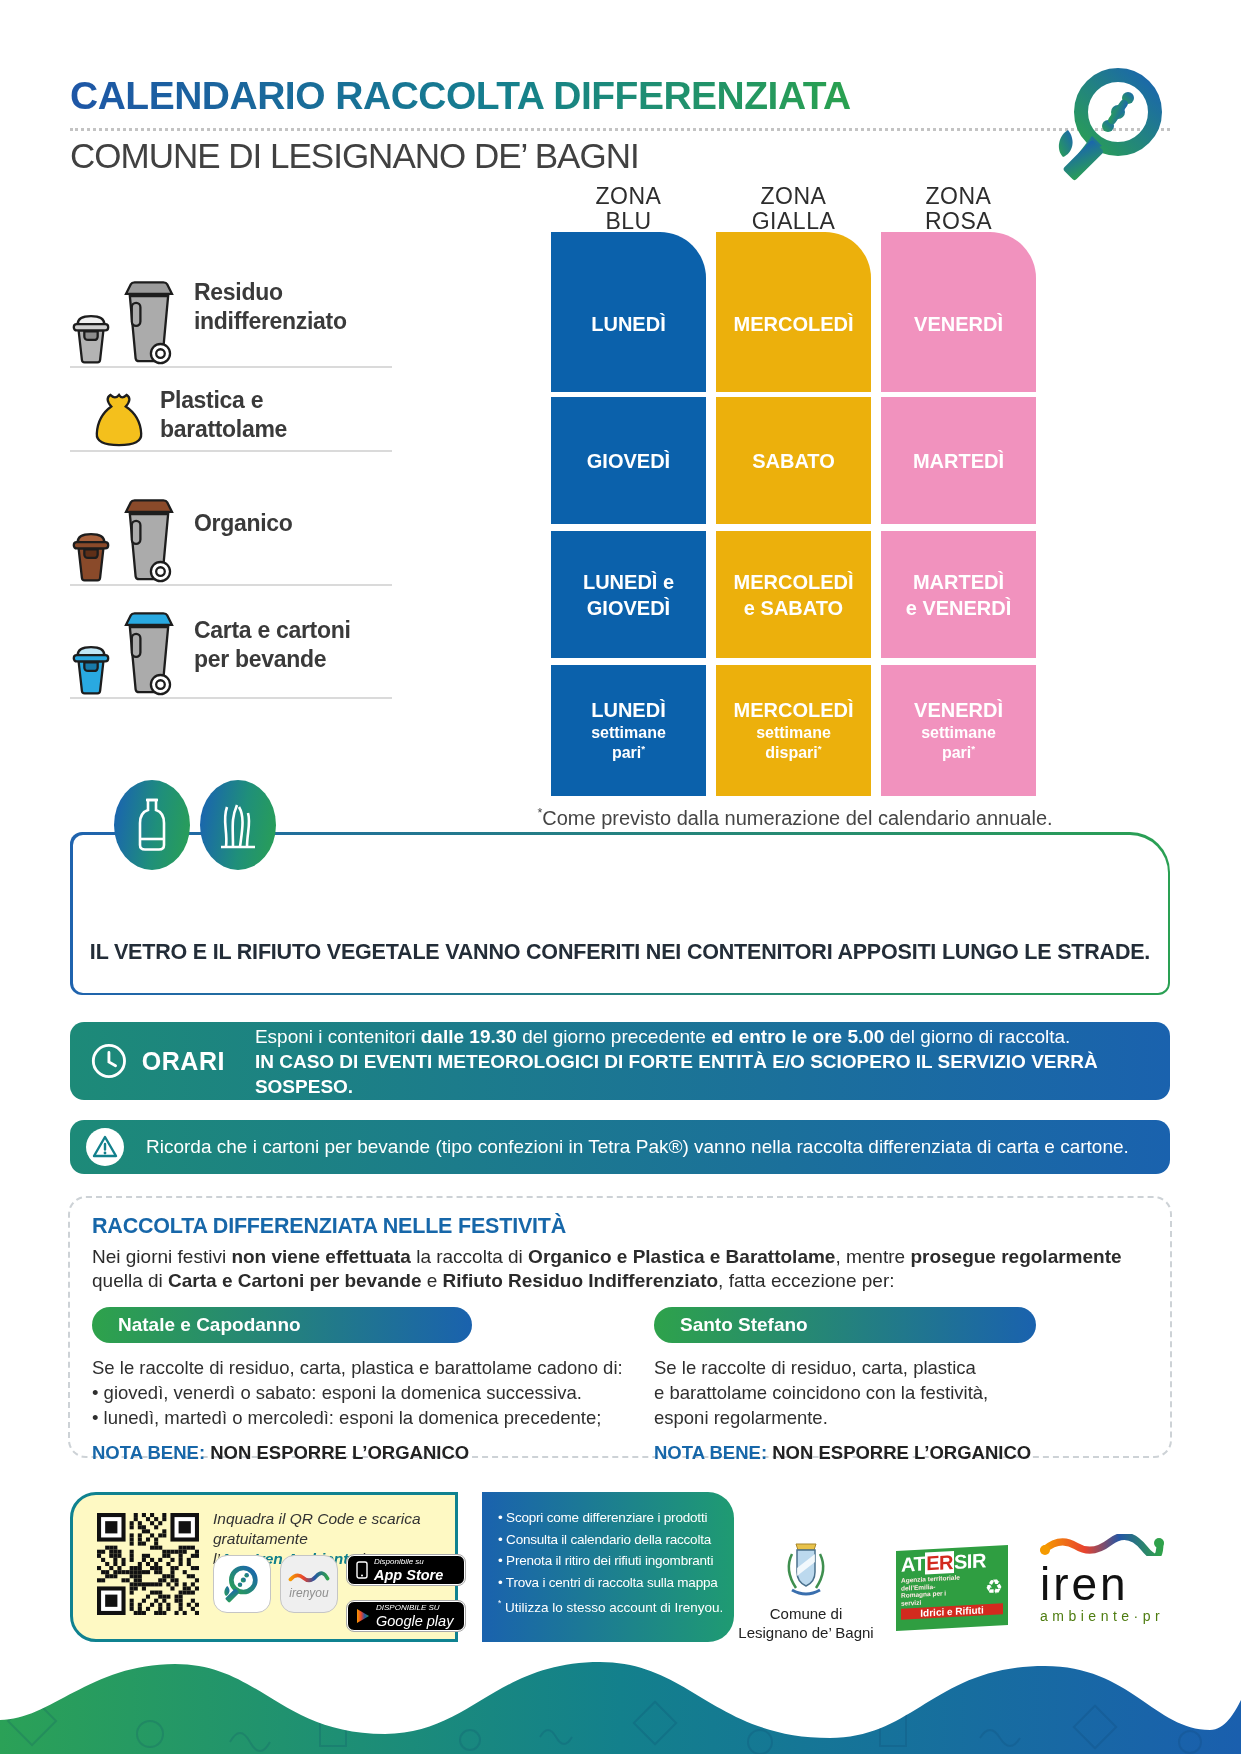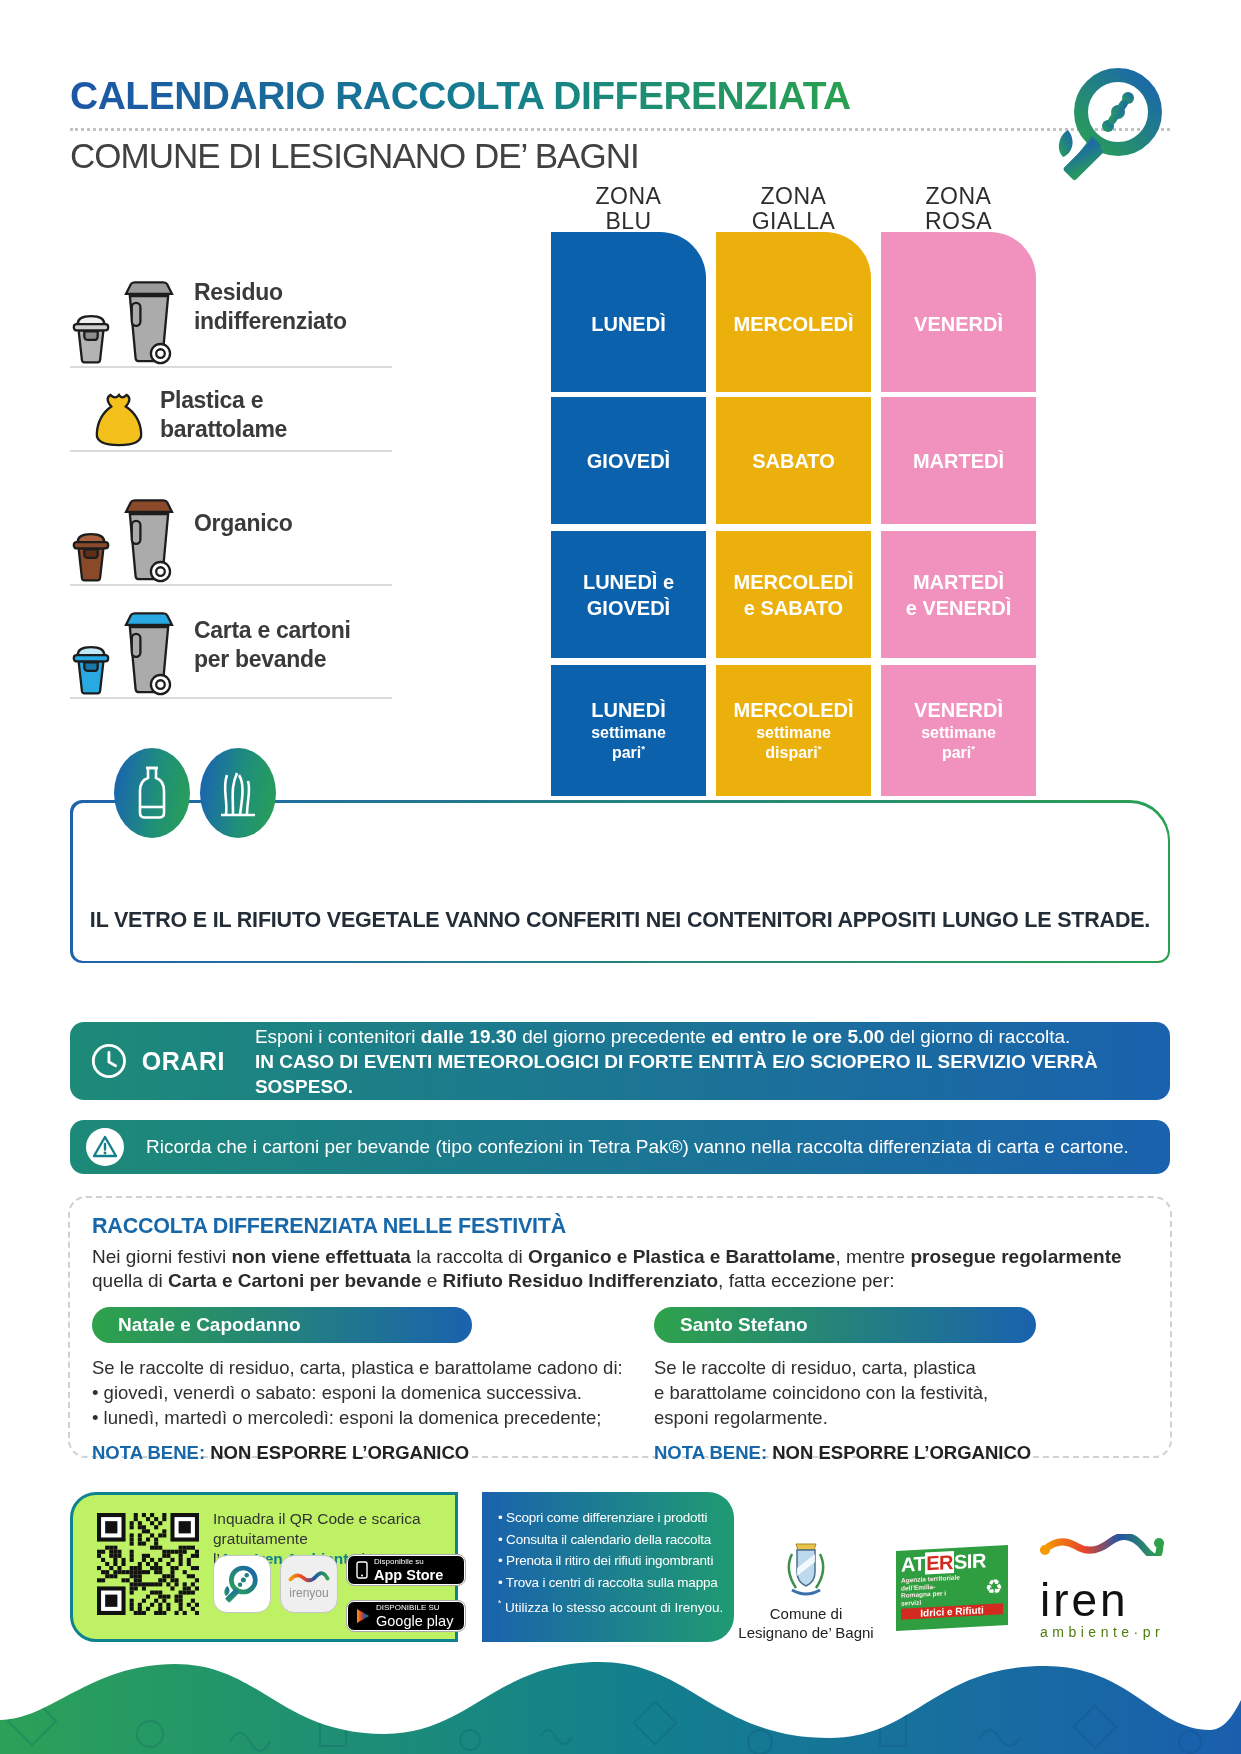--- a/index.html
+++ b/index.html
@@ -31,21 +31,21 @@
   .legend{left:70px;width:322px;border-bottom:2px solid #dadada;display:flex;
           align-items:flex-end;gap:14px;box-sizing:border-box;}
   .legend .lbl{align-self:center;font-size:23px;font-weight:700;color:#3a3a3a;
                line-height:1.25;letter-spacing:-.3px;}
   .leg1{top:248px;height:120px;} .leg2{top:380px;height:72px;padding-left:22px;}
   .leg3{top:462px;height:124px;} .leg4{top:592px;height:107px;}
   .icons{display:flex;align-items:flex-end;gap:6px;}
   .footnote{left:530px;width:530px;top:806px;text-align:center;font-size:20px;color:#454545;}
 
   
-  .vetro{left:70px;top:800px;width:1100px;height:163px;
+  .vetro{left:70px;top:832px;width:1100px;height:163px;
          background:linear-gradient(90deg,#1f63ae,#2aa053);
          border-radius:12px 40px 12px 12px;padding:2.5px;box-sizing:border-box;}
   .vetro-in{width:100%;height:100%;background:#fff;border-radius:10px 38px 10px 10px;
             display:flex;align-items:flex-end;justify-content:center;box-sizing:border-box;
             padding-bottom:28px;}
   .vetro-text{font-size:21.5px;font-weight:700;color:#232d38;letter-spacing:-.2px;text-align:center;}
   .oval{position:absolute;width:76px;height:90px;border-radius:50%;
         background:linear-gradient(100deg,#1a64b0 5%,#1f8f7a 55%,#2aa053 100%);
         display:flex;align-items:center;justify-content:center;}
   .oval1{left:44px;top:-52px;} .oval2{left:130px;top:-52px;}
@@ -70,22 +70,22 @@
         color:#fff;font-size:19px;font-weight:700;display:flex;align-items:center;
         padding-left:26px;box-sizing:border-box;}
   .hol-cols{display:flex;margin-top:14px;}
   .hol-col-l{width:540px;} .hol-col-r{margin-left:22px;width:480px;}
   .pill-l{width:380px;} .pill-r{width:382px;}
   .hol-body{margin-top:12px;font-size:18.5px;line-height:25px;color:#2f2f2f;}
   .nota{margin-top:12px;font-size:18.5px;font-weight:700;color:#222;}
   .nota .nb{color:#1767a9;}
 
   
-  .qrbox{left:70px;top:1492px;width:388px;height:150px;background:#bef264;
-         border:3px solid #0f8290;border-radius:26px 0 0 26px;box-sizing:border-box;}
+  .qrbox{left:70px;top:1492px;width:388px;height:150px;background:#fef9c3;
+         border:3px solid #0f8290;border-radius:26px 0 0 26px;box-sizing:border-box;font-style:italic;}
   .qr-svg{position:absolute;left:24px;top:18px;width:102px;height:102px;}
   .app-text{position:absolute;left:140px;top:14px;font-size:15.5px;line-height:20px;color:#333;}
   .app-text .teal{color:#0f7f8b;font-weight:700;}
   .appicons{position:absolute;left:140px;top:60px;display:flex;gap:9px;align-items:flex-start;}
   .appic{width:58px;height:58px;border-radius:14px;background:#fff;border:1.5px solid #c5c5c5;
          display:flex;flex-direction:column;align-items:center;justify-content:center;box-sizing:border-box;text-align:center;}
   .appic.iy{background:#efefef;}
   .iy-label{font-size:12px;color:#8f8f8f;margin-top:1px;}
   .badges{display:flex;flex-direction:column;gap:16px;}
   .badge{width:118px;height:30px;background:#000;border:1.5px solid #fff;outline:1px solid #aaa;
@@ -102,21 +102,21 @@
               line-height:19px;color:#222;}
   .atersir{left:896px;top:1548px;width:112px;height:80px;background:#2f9e41;
            transform:skewY(-3deg);box-sizing:border-box;padding:3px 5px;color:#fff;}
   .at-name{font-size:20px;font-weight:700;letter-spacing:-.5px;}
   .at-name .er{background:#fff;color:#d22a1e;padding:0 1px;}
   .at-mid{display:flex;justify-content:space-between;align-items:center;}
   .at-sub{font-size:6.5px;line-height:7.5px;color:#ffe9e5;width:62px;font-weight:700;}
   .at-ico{font-size:20px;line-height:20px;}
   .at-bottom{margin-top:2px;background:#d22a1e;font-size:10px;font-weight:700;text-align:center;}
   .irenlogo{left:1040px;top:1534px;width:130px;text-align:left;}
-  .iren-name{font-size:46px;line-height:44px;color:#111;letter-spacing:3px;margin-top:18px;}
+  .iren-name{font-size:46px;line-height:44px;color:#111;letter-spacing:3px;margin-top:2px;}
   .iren-sub{font-size:14px;letter-spacing:4.5px;color:#4d7c0f;margin-top:2px;}
 </style>
 </head>
 <body>
 
 <div class="page">
 
   <div class="abs title">CALENDARIO RACCOLTA DIFFERENZIATA</div>
   <div class="abs dotline"></div>
   <div class="abs subtitle">COMUNE DI LESIGNANO DE’ BAGNI</div>

